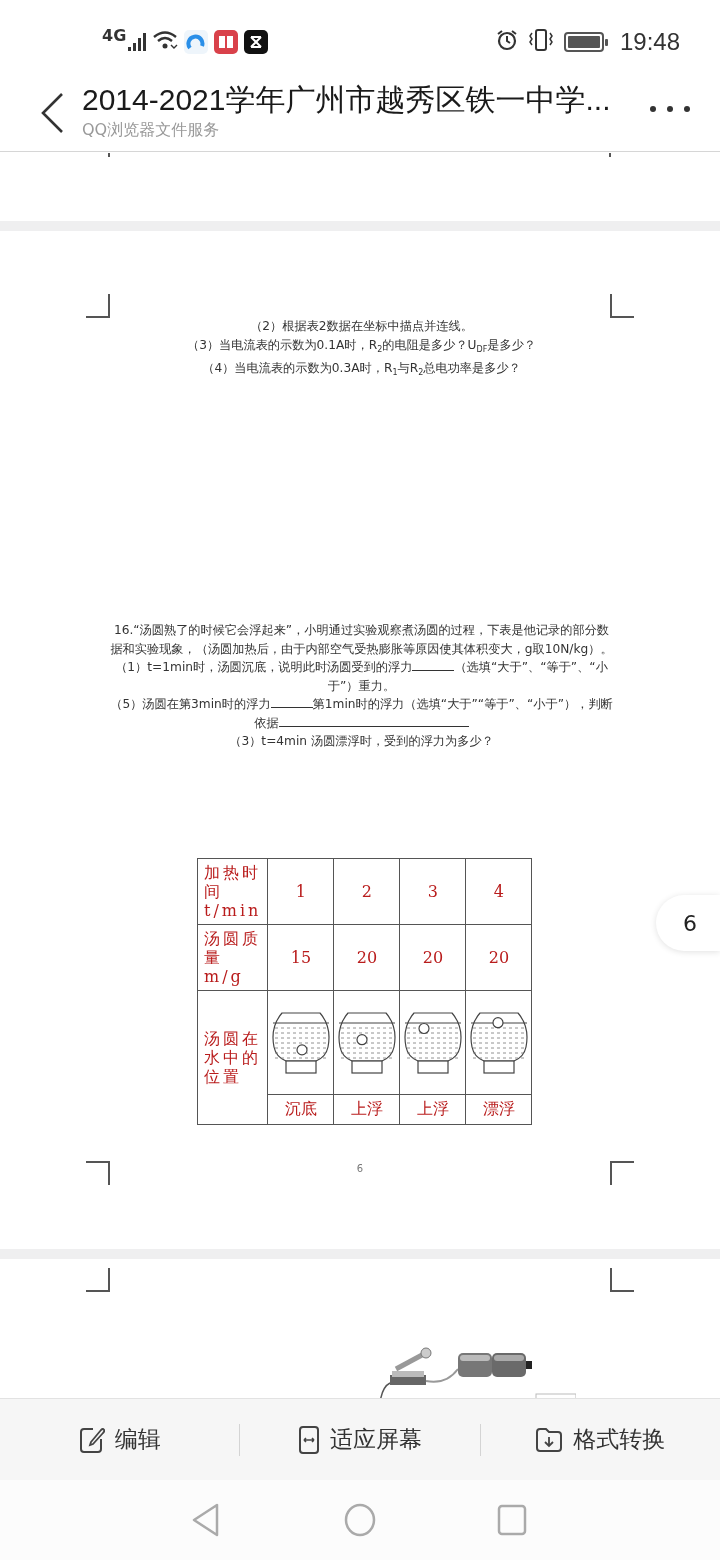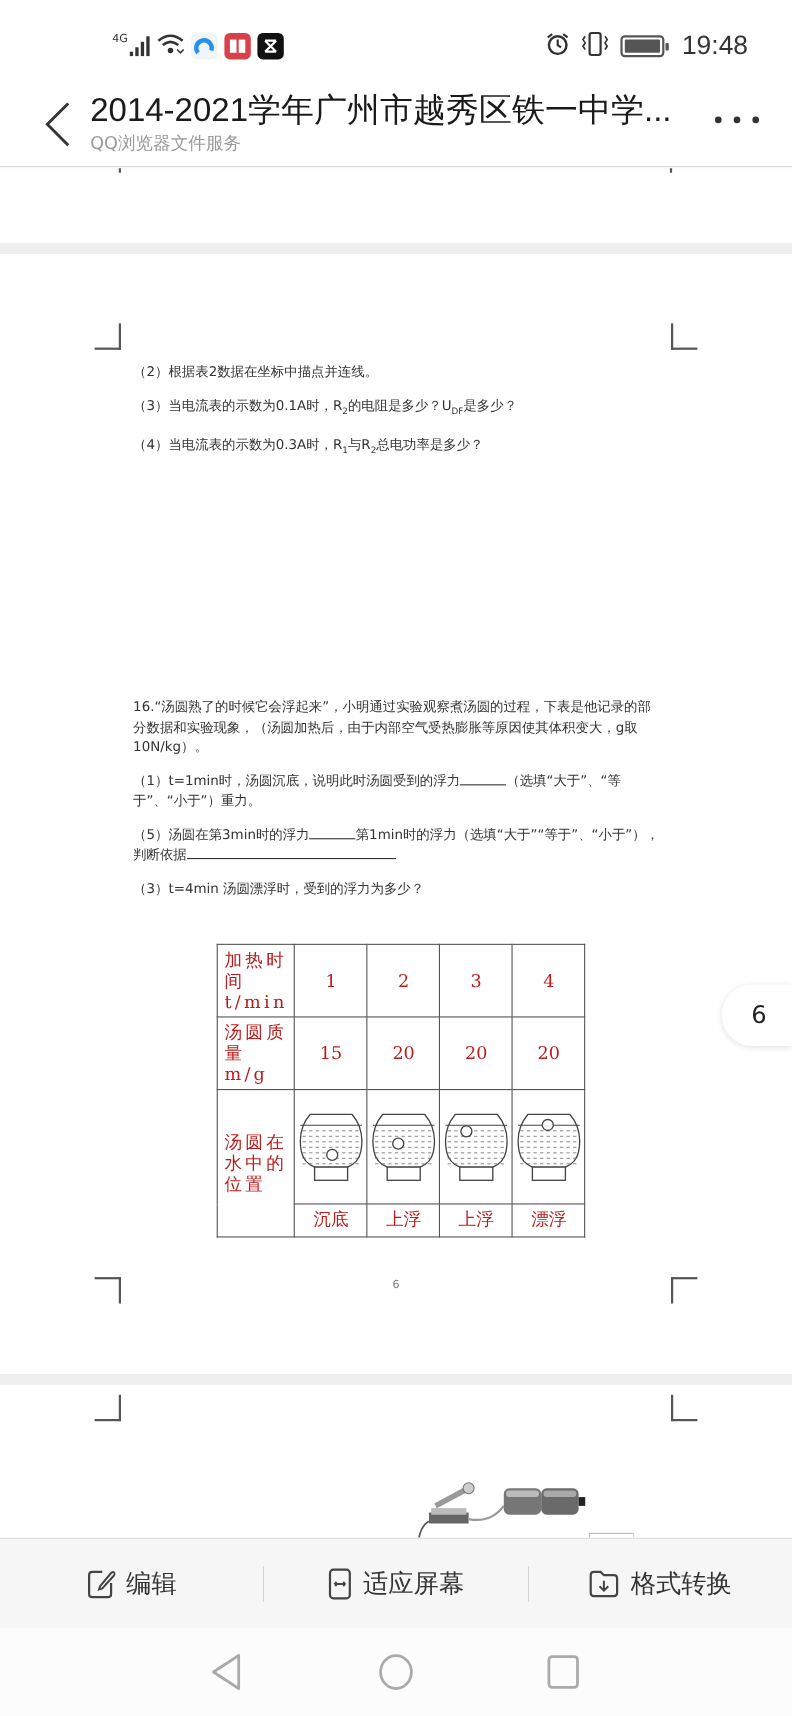--- a/index.html
+++ b/index.html
@@ -3,21 +3,21 @@
 <meta charset="utf-8">
 <style>
   * { box-sizing: border-box; margin: 0; padding: 0; }
   html, body { width: 720px; height: 1560px; overflow: hidden; background: #fff; }
   body { font-family: "DejaVu Sans", "Liberation Sans", sans-serif; color: #222; position: relative; }
 
   
   .status-bar { position: absolute; left: 0; top: 0; width: 720px; height: 80px; background: #fff; }
   .sb-left { position: absolute; left: 102px; top: 28px; height: 28px; display: flex; align-items: center; gap: 6px; }
   .sb-right { position: absolute; right: 40px; top: 28px; height: 28px; display: flex; align-items: center; gap: 10px; }
-  .net-label { font-size: 10px; font-weight: normal; color: #333; position: relative; top: -7px; }
+  .net-label { font-size: 16px; font-weight: bold; color: #333; position: relative; top: -7px; }
   .sig { display: flex; align-items: flex-end; gap: 2px; height: 18px; }
   .sig i { display: block; width: 3px; background: #333; }
   .app-icon { width: 24px; height: 24px; border-radius: 5px; display: flex; align-items: center; justify-content: center; font-size: 14px; font-weight: bold; }
   .time { font-family: "Liberation Sans", sans-serif; font-size: 24px; color: #333; }
   .battery { width: 40px; height: 20px; border: 2px solid #555; border-radius: 4px; padding: 2px; position: relative; }
   .battery .fill { width: 100%; height: 100%; background: #555; border-radius: 1px; }
   .battery::after { content: ""; position: absolute; right: -6px; top: 5px; width: 3px; height: 7px; background: #555; border-radius: 1px; }
 
   
   .title-bar { position: absolute; left: 0; top: 80px; width: 720px; height: 72px; background: #fff; border-bottom: 1px solid #d6d6d6; }
@@ -31,21 +31,21 @@
   .viewport { position: absolute; left: 0; top: 153px; width: 720px; height: 1245px; background: #efeff0; overflow: hidden; }
   .page { position: absolute; left: 0; width: 720px; background: #fff; }
   .crop { position: absolute; width: 24px; height: 24px; }
   .crop.tl { border-right: 2px solid #555; border-bottom: 2px solid #555; }
   .crop.tr { border-left: 2px solid #555; border-bottom: 2px solid #555; }
   .crop.bl { border-right: 2px solid #555; border-top: 2px solid #555; }
   .crop.br { border-left: 2px solid #555; border-top: 2px solid #555; }
   .tick { position: absolute; width: 2px; height: 6px; background: #555; }
 
   .doc-text { position: absolute; left: 109px; width: 505px; font-size: 12.2px; line-height: 18.5px; color: #333; }
-  .doc-text p { margin: 12px; }
+  .doc-text p { margin: 0; text-align: center; }
   .doc-text sub { font-size: 8px; }
   .blank { display: inline-block; border-bottom: 1px solid #333; height: 12px; vertical-align: baseline; }
 
   
   .tbl { position: absolute; left: 197px; top: 627px; border-collapse: collapse; font-family: "DejaVu Serif", "Liberation Serif", serif; font-size: 16px; color: #b91c1c; }
   .tbl td { border: 1.5px solid #555; text-align: center; vertical-align: middle; }
   .tbl td.hdr { width: 65px; text-align: left; padding: 4px 6px; line-height: 19px; letter-spacing: 3px; }
   .tbl td.val { width: 66px; }
   .bowl-wrap { position: relative; width: 62px; height: 72px; margin: 0 auto; }
 

